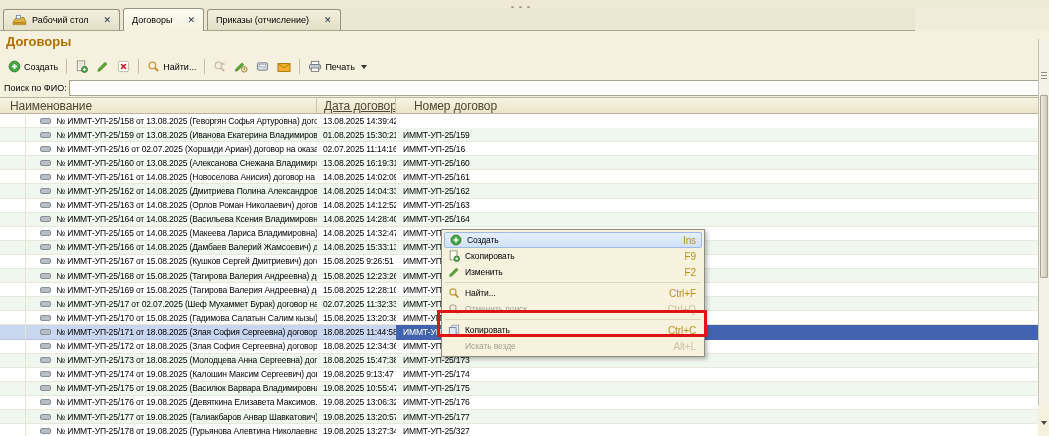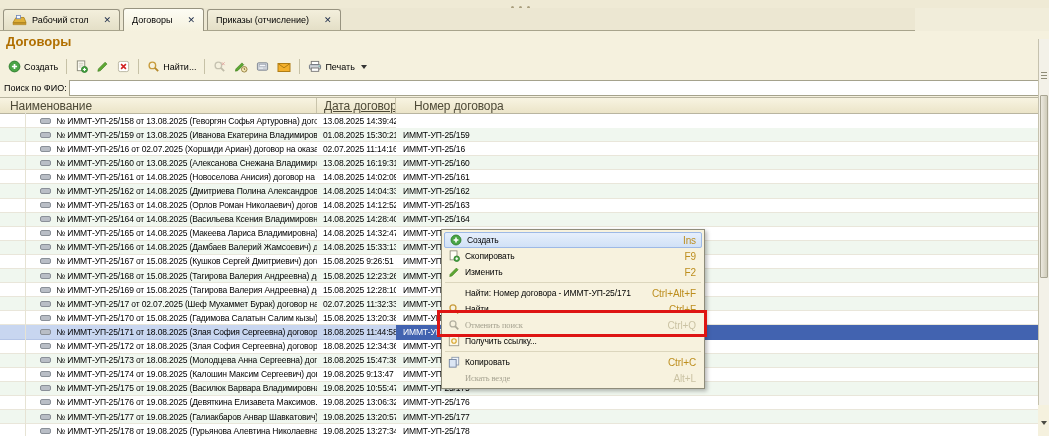--- a/index.html
+++ b/index.html
@@ -65,21 +65,21 @@
   .sb-down{position:absolute;left:2px;top:382px;width:0;height:0;border-left:3px solid transparent;border-right:3px solid transparent;border-top:4px solid #4a4a42;}
 
   
   .menu{position:absolute;left:441px;top:198px;width:262px;background:#f7f2de;border:1px solid #8f8d7b;
         box-shadow:2px 2px 4px rgba(0,0,0,.28);padding:2px 0;z-index:40;font-size:8.5px;letter-spacing:-0.1px;}
   .mi{height:16px;display:flex;align-items:center;padding:0 8px 0 3px;}
   .mi .ic{width:17px;flex:none;display:flex;justify-content:center;align-items:center;}
   .mi .lbl{margin-left:3px;white-space:nowrap;}
   .mi .sc{margin-left:auto;padding-left:8px;color:#bd8e1e;font-size:10px;flex:none;}
   .mi.hover{background:linear-gradient(#e8f0fc,#cfe0f6);outline:1px solid #9db9e6;outline-offset:-1px;border-radius:2px;margin:0 2px;padding-right:6px;}
-  .mi.disabled .lbl{color:#a5a290;font-family:Liberation Serif, serif;}
+  .mi.disabled .lbl{color:#a5a290;}
   .mi.disabled .sc{color:#cbc3a4;}
   .msep{height:1px;background:#dcd6bd;margin:2px 3px;}
 
   
   .annotation{position:absolute;left:437px;top:279px;width:270px;height:27px;border:3px solid #de1513;z-index:60;box-sizing:border-box;}
 
   svg{display:block;}
 </style>
 </head>
 <body>
@@ -218,21 +218,21 @@
 
     <div class="search-row">
       <span class="search-label">Поиск по ФИО:</span>
       <input class="search-input" type="text" value="" style="">
     </div>
 
     <div class="table">
       <div class="thead">
         <div class="th th-name">Наименование</div>
         <div class="th th-date">Дата договора</div>
-        <div class="th th-num">Номер договора</div>
+        <div class="th th-num">Номер договор</div>
       </div>
       <div id="rows">
           <div class="row">
             <div class="cell c-name">
               <span class="doc-icon"></span>
               <span>№ ИММТ-УП-25/158 от 13.08.2025 (Геворгян Софья Артуровна) дого...</span>
             </div>
             <div class="cell c-date">
               <span>13.08.2025 14:39:42</span>
             </div>
@@ -491,21 +491,21 @@
           </div>
           <div class="row">
             <div class="cell c-name">
               <span class="doc-icon"></span>
               <span>№ ИММТ-УП-25/178 от 19.08.2025 (Гурьянова Алевтина Николаевна)...</span>
             </div>
             <div class="cell c-date">
               <span>19.08.2025 13:27:34</span>
             </div>
             <div class="cell c-num">
-              <span>ИММТ-УП-25/178</span>
+              <span>ИММТ-УП-25/327</span>
             </div>
           </div>
         </div>
     </div>
     <div class="tree-line"></div>
 
     <div class="menu">
       <div id="menu-items">
           <div class="mi hover">
             <span class="ic">
@@ -532,53 +532,38 @@
             <span class="ic">
               <svg width="12" height="12" viewBox="0 0 14 14">
                 <path d="M2 12.2l2.6-.6 7.2-7.2-2-2L2.6 9.6z" fill="#5da832" stroke="#3c7d1c" stroke-width="0.7"></path>
               </svg>
             </span>
             <span class="lbl">Изменить</span>
             <span class="sc">F2</span>
           </div>
           <div class="msep"></div>
           <div class="mi">
-            <span class="ic"></span>
-            <span class="lbl">Найти: Номер договора - ИММТ-УП-25/171</span>
-            <span class="sc">Ctrl+Alt+F</span>
-          </div>
-          <div class="mi">
             <span class="ic">
               <svg width="12" height="12" viewBox="0 0 14 14">
                 <circle cx="5.8" cy="5.8" r="3.5" fill="none" stroke="#c79b3b" stroke-width="1.5"></circle>
                 <line x1="8.5" y1="8.5" x2="12" y2="12" stroke="#b58a2e" stroke-width="2"></line>
               </svg>
             </span>
             <span class="lbl">Найти...</span>
             <span class="sc">Ctrl+F</span>
           </div>
           <div class="mi disabled">
             <span class="ic">
               <svg width="12" height="12" viewBox="0 0 14 14">
                 <circle cx="5.8" cy="5.8" r="3.5" fill="none" stroke="#b3b0a0" stroke-width="1.5"></circle>
                 <line x1="8.5" y1="8.5" x2="12" y2="12" stroke="#aaa796" stroke-width="2"></line>
               </svg>
             </span>
             <span class="lbl">Отменить поиск</span>
             <span class="sc">Ctrl+Q</span>
-          </div>
-          <div class="mi">
-            <span class="ic">
-              <svg width="12" height="12" viewBox="0 0 14 14">
-                <rect x="1.5" y="1.5" width="11" height="11" fill="#fdf8e6" stroke="#9a9786"></rect>
-                <circle cx="7" cy="7" r="2.6" fill="none" stroke="#d9a62e" stroke-width="1.4"></circle>
-              </svg>
-            </span>
-            <span class="lbl">Получить ссылку...</span>
-            <span class="sc"></span>
           </div>
           <div class="msep"></div>
           <div class="mi">
             <span class="ic">
               <svg width="12" height="12" viewBox="0 0 14 14">
                 <rect x="4.5" y="1.5" width="8" height="9" fill="#eef3fa" stroke="#8a97ac"></rect>
                 <rect x="1.5" y="4" width="8" height="9" fill="#dce6f4" stroke="#6e7f9c"></rect>
               </svg>
             </span>
             <span class="lbl">Копировать</span>

